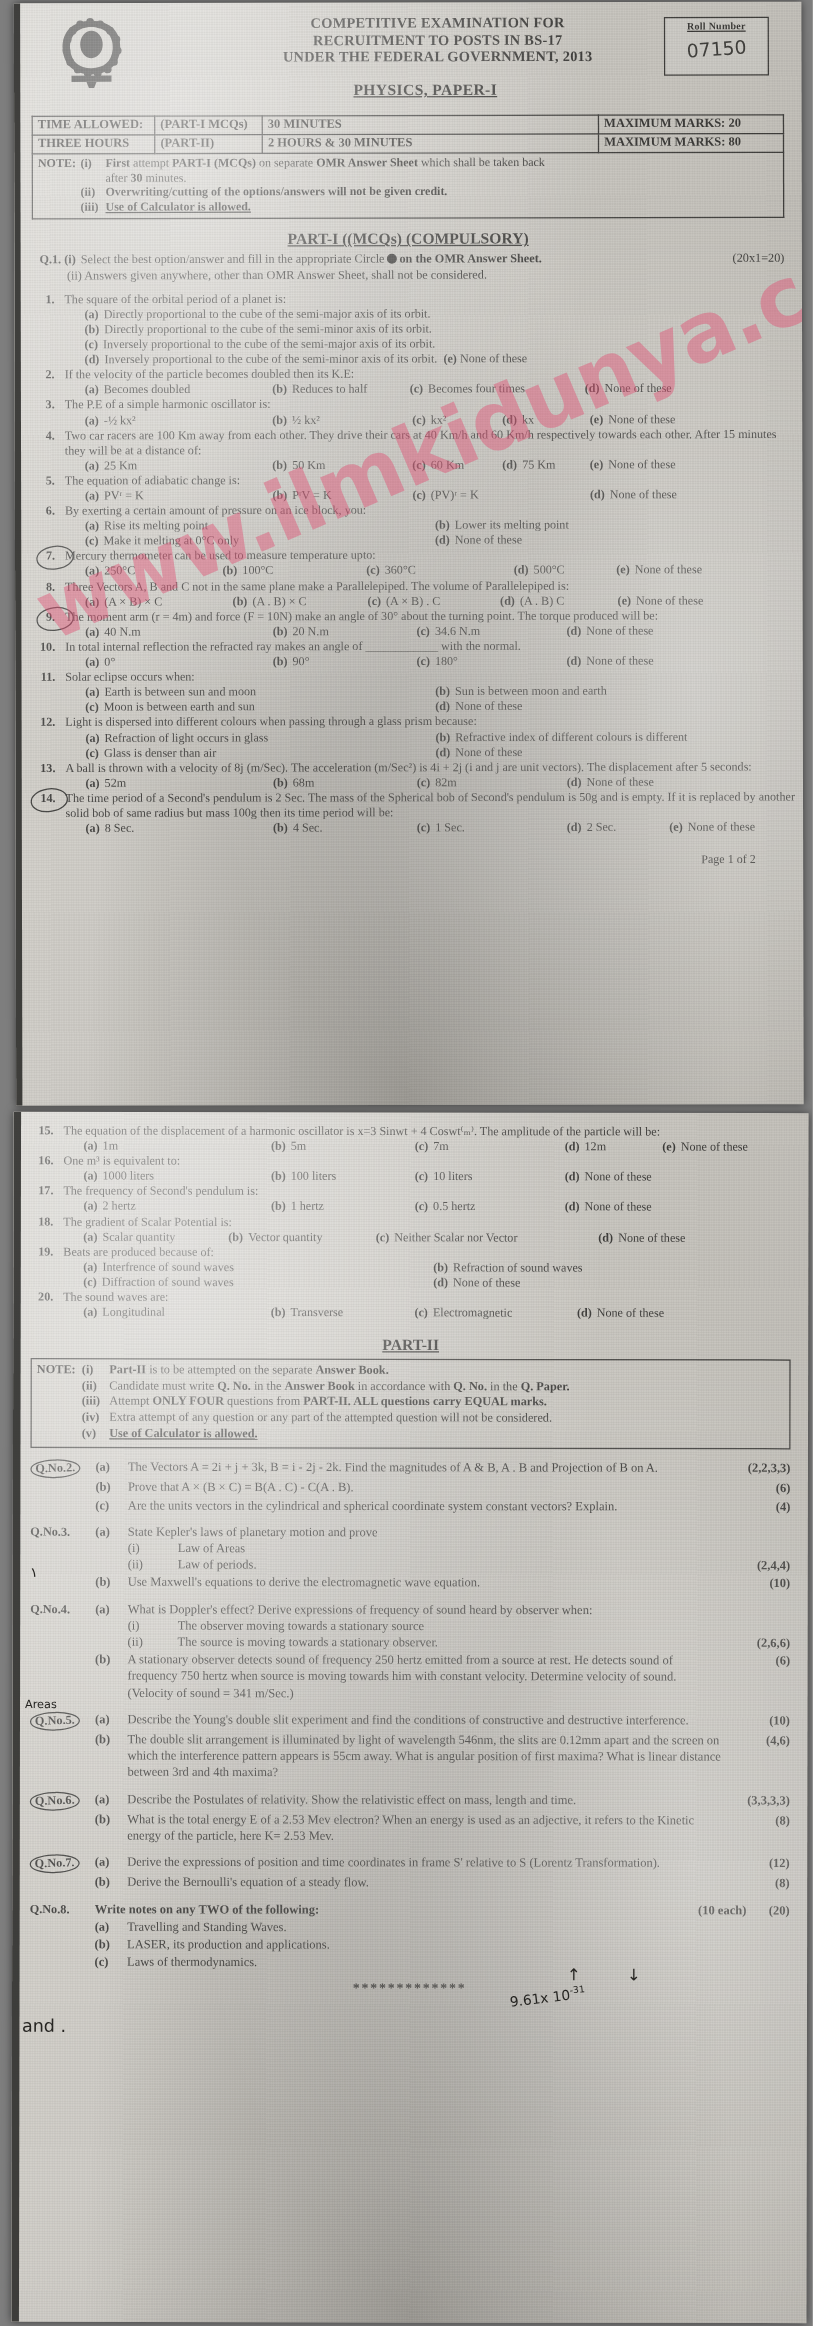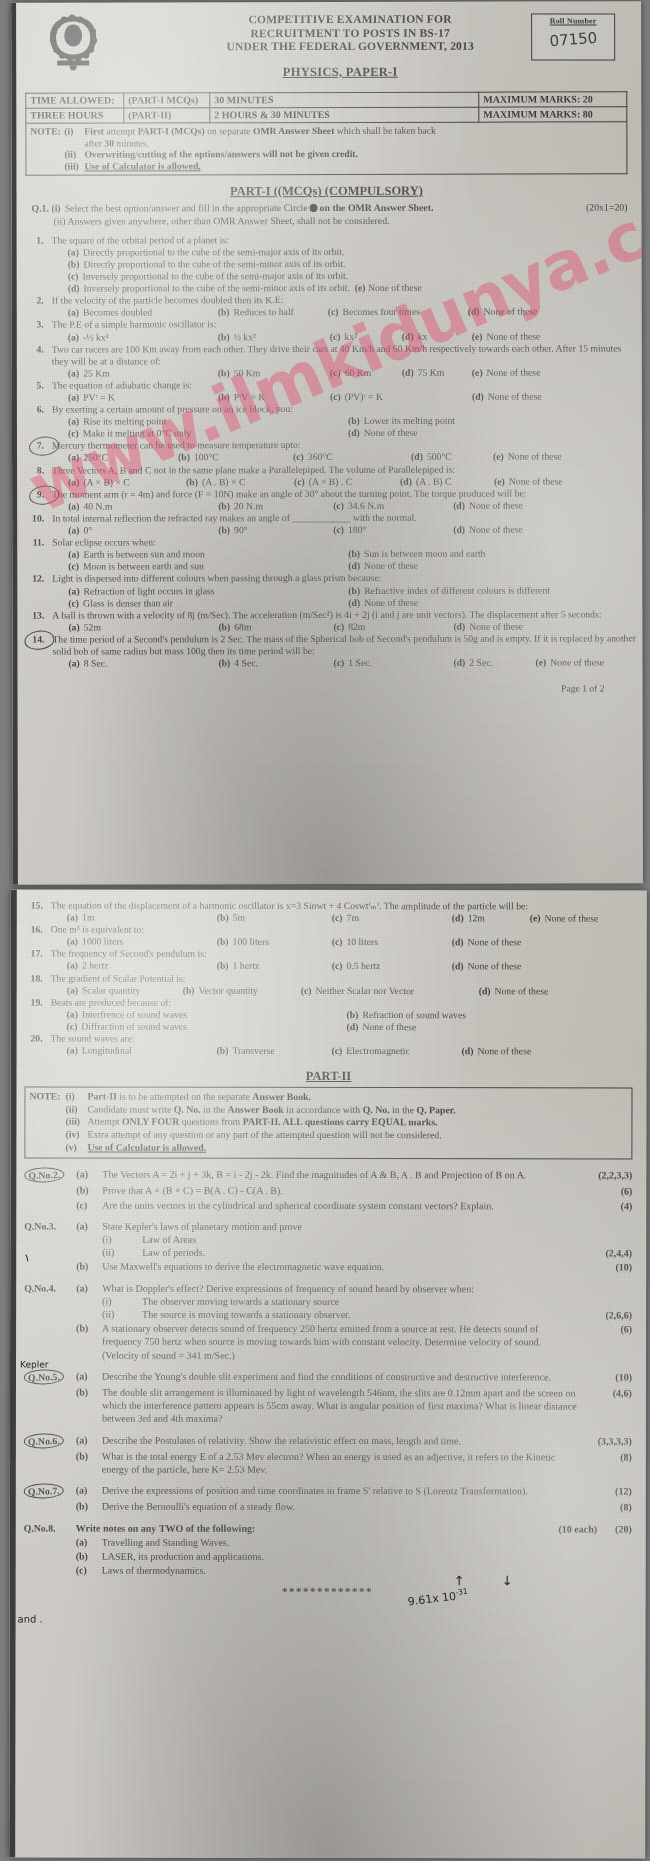--- a/index.html
+++ b/index.html
@@ -961,20 +961,20 @@
               <div class="q-txt">Laws of thermodynamics.</div>
               <div class="q-mk"></div>
             </div>
           </div>
         </div>
 
       <div class="stars">*************</div>
     </div>
 
     <span class="hand" style="left:14px;top:362px;font-size:11px;transform:rotate(-6deg);">١</span>
-    <span class="hand" style="left:10px;top:470px;font-size:9px;">Kepler</span>
-    <span class="hand" style="left:8px;top:724px;font-size:10px;">and .</span>
+    <span class="hand" style="left:10px;top:470px;font-size:9px;">Areas</span>
+    <span class="hand" style="left:8px;top:724px;font-size:14px;">and .</span>
     <span class="hand" style="left:398px;top:700px;font-size:11px;transform:rotate(-7deg);">9.61x 10<sup>-31</sup></span>
     <span class="hand" style="left:444px;top:683px;font-size:13px;">↑</span>
     <span class="hand" style="left:492px;top:683px;font-size:13px;">↓</span>
   </div>
 
 </div>
 
 </body></html>

